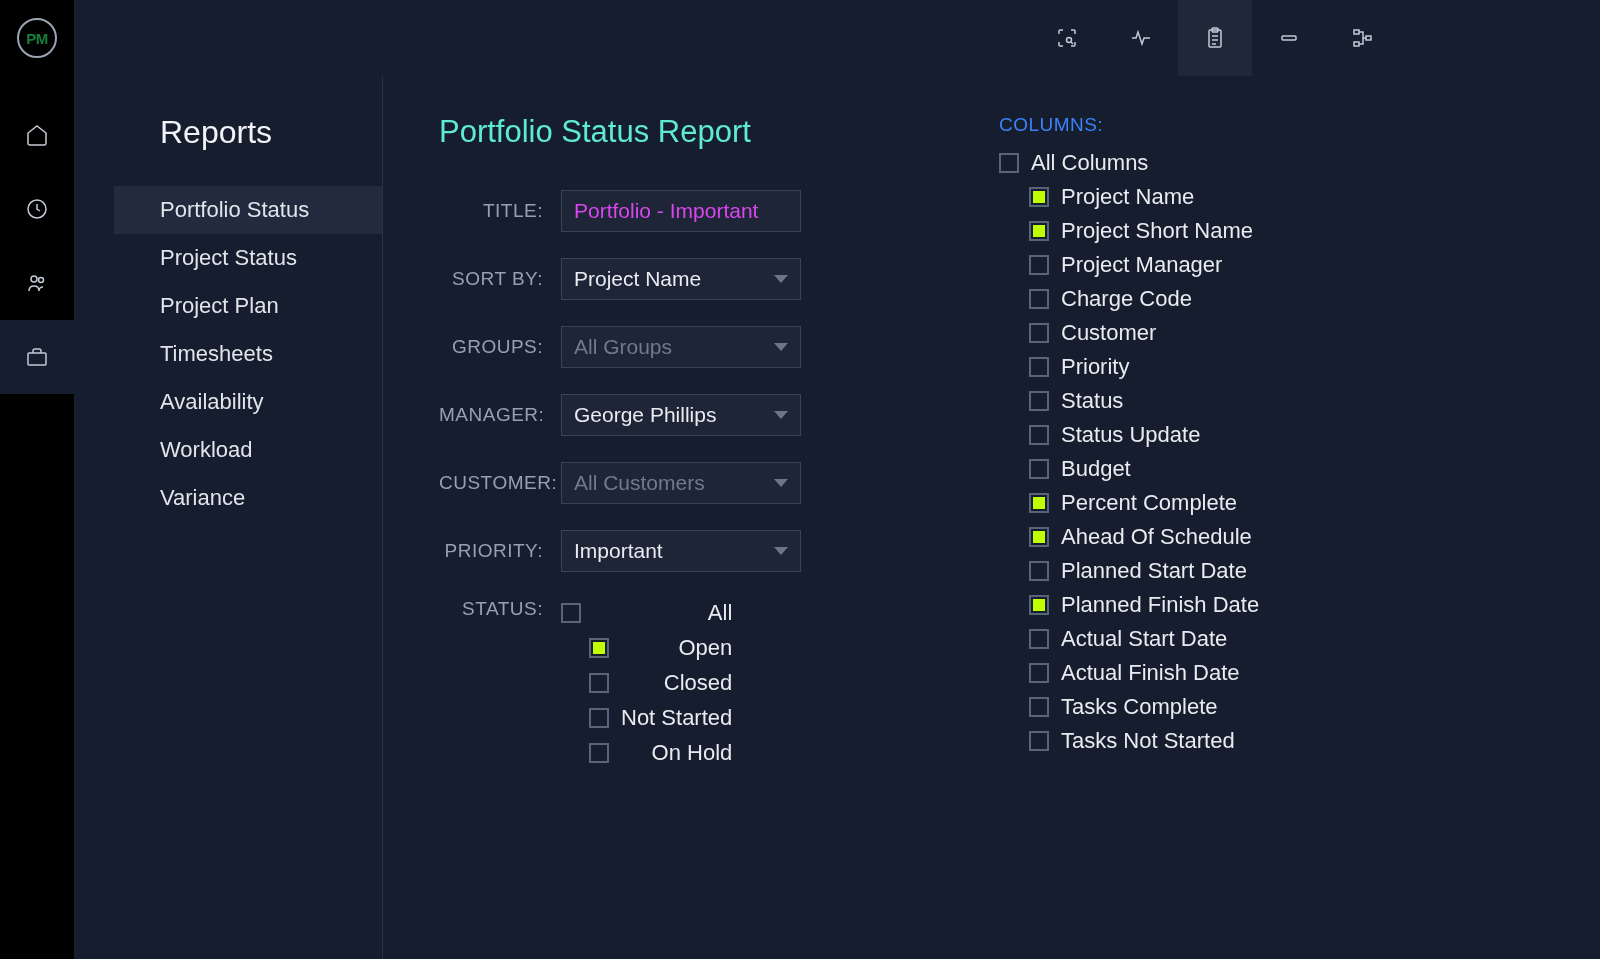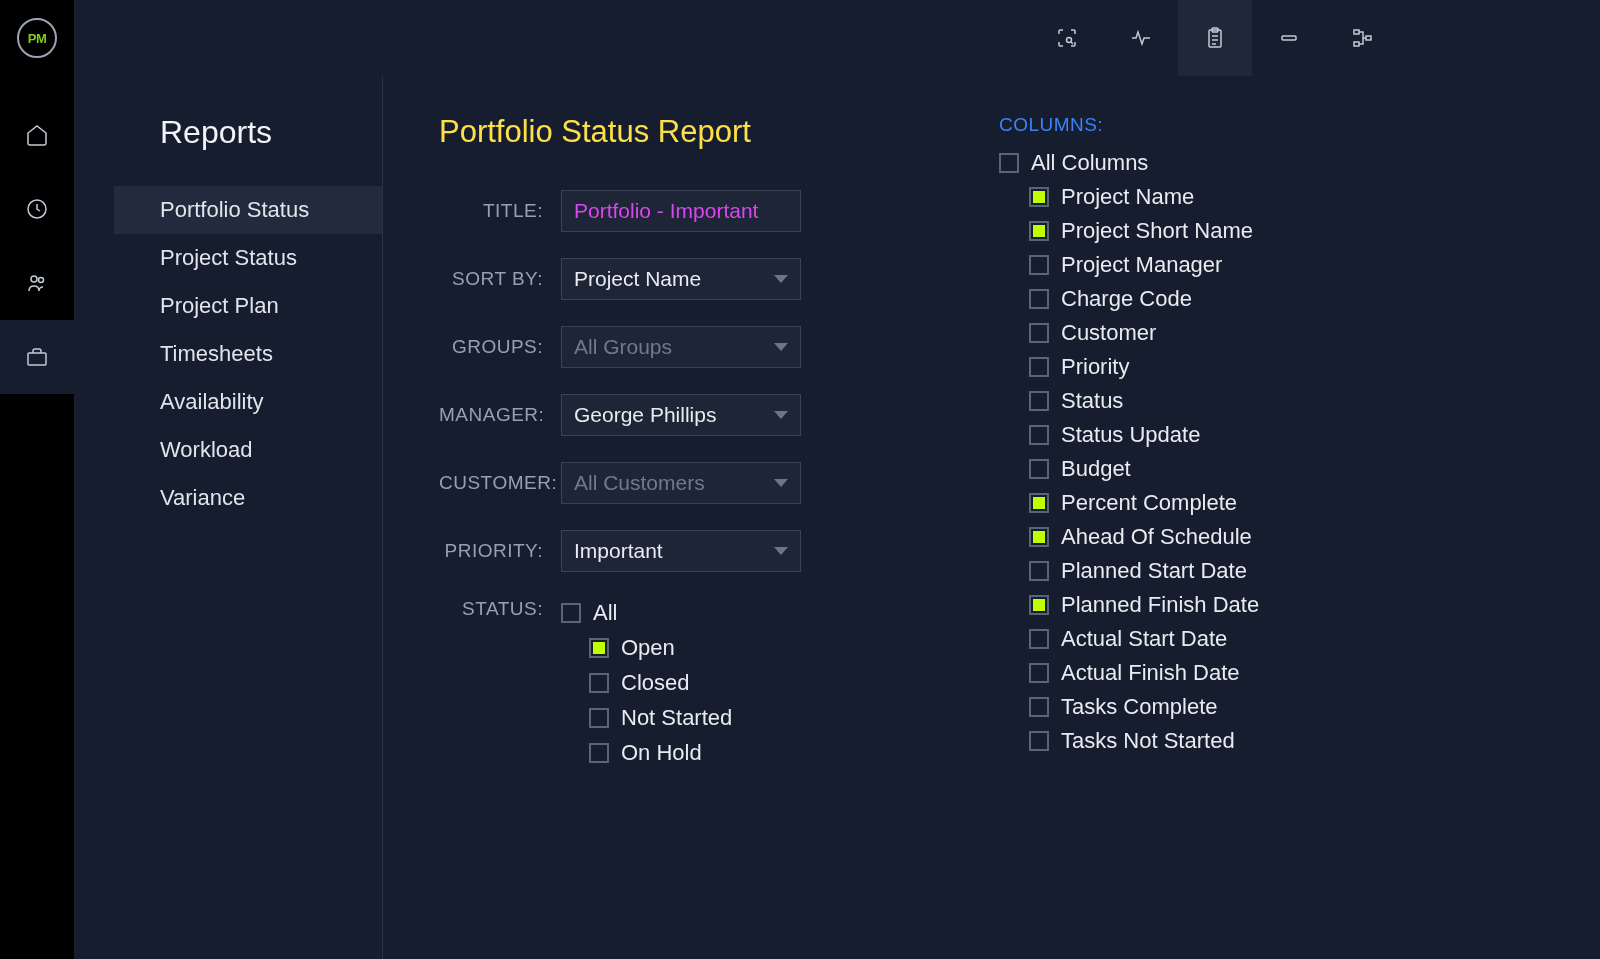--- a/index.html
+++ b/index.html
@@ -25,23 +25,23 @@
   padding-top: 18px;
 }
 .logo-circle {
   width: 40px;
   height: 40px;
   border: 2px solid #9aa4b2;
   border-radius: 50%;
   display: flex;
   align-items: center;
   justify-content: center;
-  font-size: 13px;
+  font-size: 15px;
   font-weight: 700;
-  color: #84cc16;
+  color: #15803d;
   margin-bottom: 40px;
   letter-spacing: -0.5px;
 }
 .rail-item {
   width: 74px;
   height: 74px;
   display: flex;
   align-items: center;
   justify-content: center;
   cursor: pointer;
@@ -119,21 +119,21 @@
   padding: 38px 56px;
   display: flex;
 }
 .form-left {
   width: 540px;
 }
 .form-title {
   font-size: 31px;
   font-weight: 500;
   margin-bottom: 40px;
-  color: #fde047;
+  color: #5eead4;
 }
 .form-row {
   display: flex;
   align-items: center;
   margin-bottom: 26px;
 }
 .form-label {
   width: 122px;
   text-align: right;
   font-size: 19px;
@@ -179,20 +179,21 @@
   align-items: flex-start;
 }
 .status-checks {
   padding-top: 2px;
 }
 .check-row {
   display: flex;
   align-items: center;
   margin-bottom: 9px;
   cursor: pointer;
+  justify-content: space-between;
 }
 .check-row.indent {
   margin-left: 28px;
 }
 .checkbox {
   width: 20px;
   height: 20px;
   border: 2px solid #5a6478;
   margin-right: 12px;
   display: flex;

